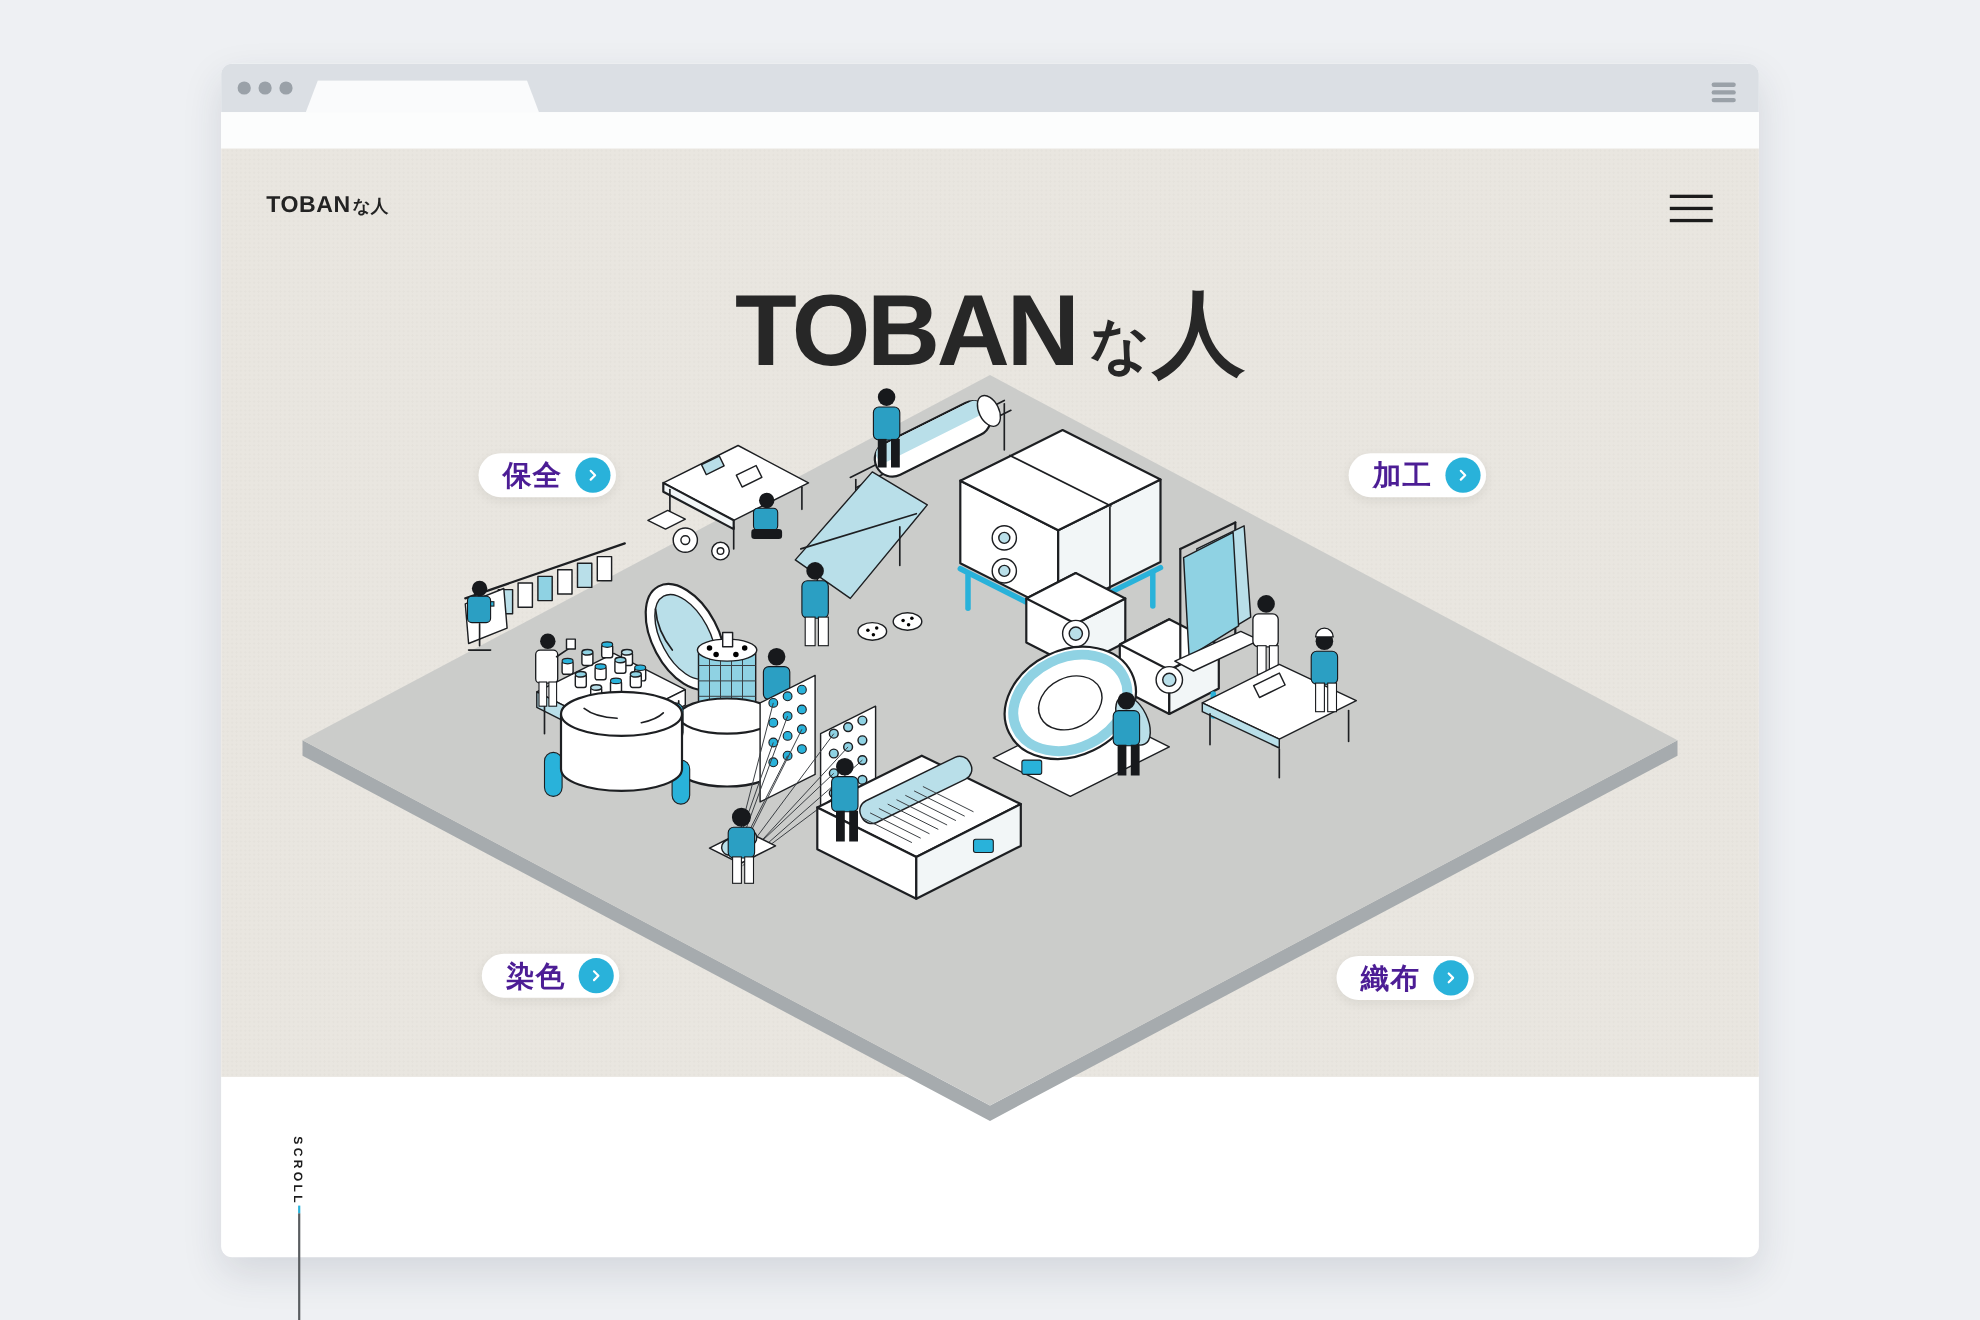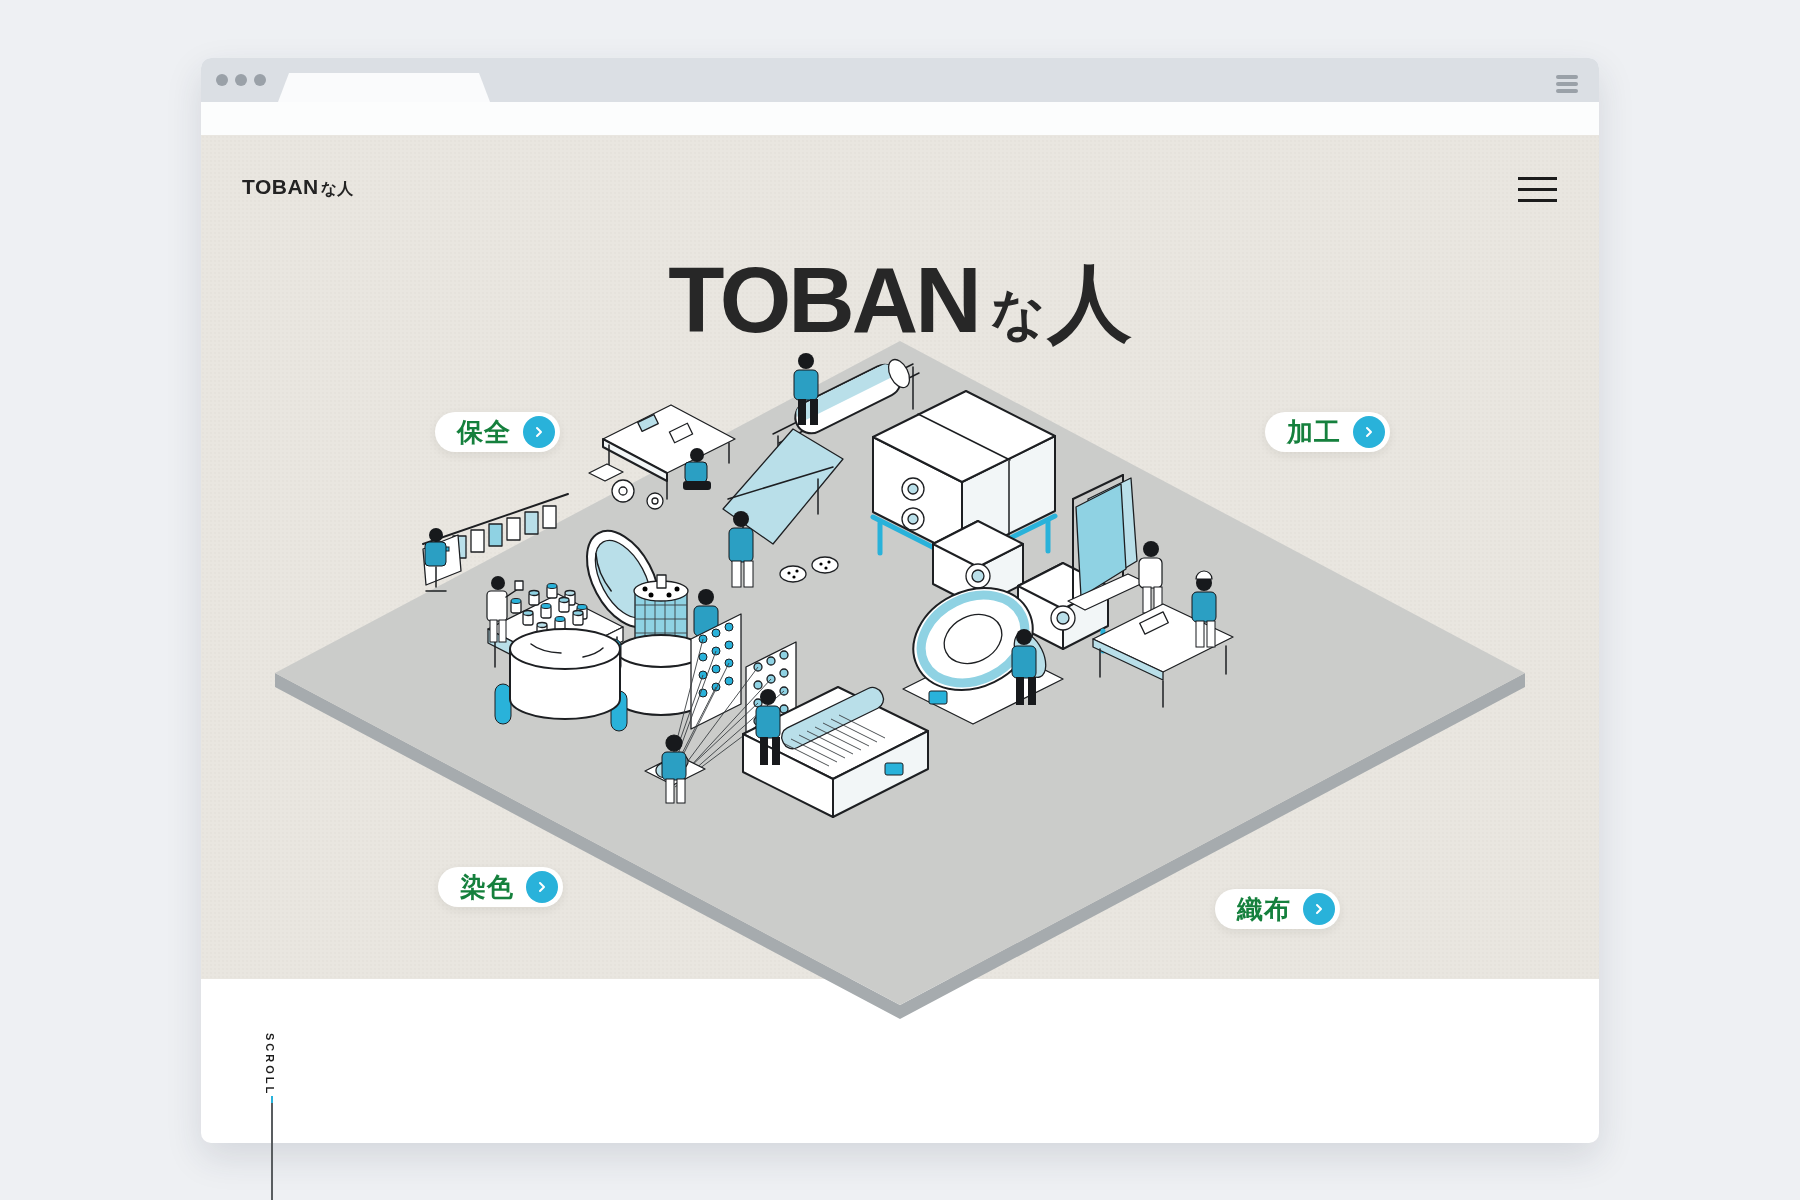--- a/index.html
+++ b/index.html
@@ -39,27 +39,27 @@
   .hero .lat{font-size:92px;font-weight:900;letter-spacing:-3px;color:#272727}
   .hero .kana{font-size:54px;font-weight:800;margin-left:12px;color:#272727}
   .hero .kanji{font-size:84px;font-weight:800;margin-left:2px;color:#272727}
 
   .factory{position:absolute;left:72px;top:204px;width:1254px;height:682px}
 
   
   .pill{position:absolute;height:40px;display:flex;align-items:center;gap:12px;background:#fff;
         border:none;border-radius:22px;padding:0 5px 0 22px;cursor:pointer;
         box-shadow:0 3px 10px rgba(40,40,30,.08);font-family:inherit}
-  .pill .lbl{font-size:26px;font-weight:900;color:#15803d;letter-spacing:1px;line-height:1}
+  .pill .lbl{font-size:26px;font-weight:900;color:#4c1d95;letter-spacing:1px;line-height:1}
   .pill .circ{width:32px;height:32px;border-radius:50%;background:var(--accent,#29b2da);
               display:flex;align-items:center;justify-content:center}
   .p-hozen{left:234px;top:277px}
-  .p-kako{left:1064px;top:277px}
+  .p-kako{left:1025px;top:277px}
   .p-senshoku{left:237px;top:732px}
-  .p-shokufu{left:1014px;top:754px}
+  .p-shokufu{left:1014px;top:734px}
 
   
   .scroll-label{position:absolute;left:63px;top:898px;writing-mode:vertical-rl;
                 font-size:11px;font-weight:700;letter-spacing:3px;color:#1c1c1c}
   .scroll-line{position:absolute;left:271px;top:1096px;width:2px;height:104px;z-index:5}
   .scroll-line .tip{width:2px;height:7px;background:var(--accent,#29b2da)}
   .scroll-line .tail{width:2px;height:97px;background:var(--scroll-line,#595d60)}
 
   
   .sW{fill:#fff;stroke:#1d1f22;stroke-width:2;stroke-linejoin:round}

